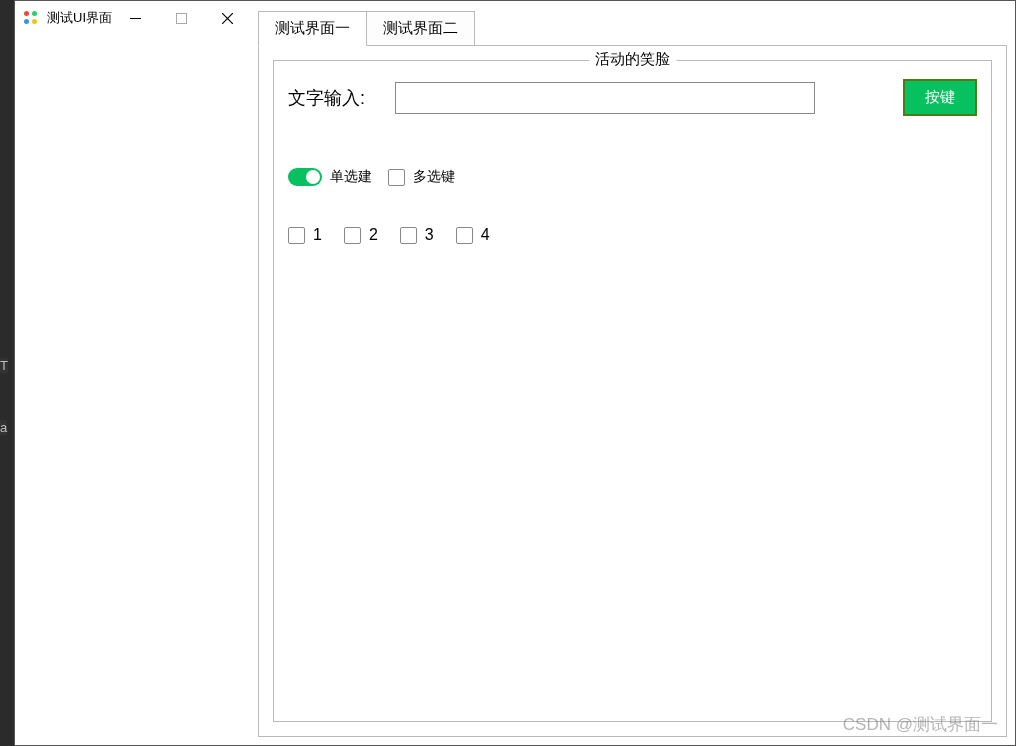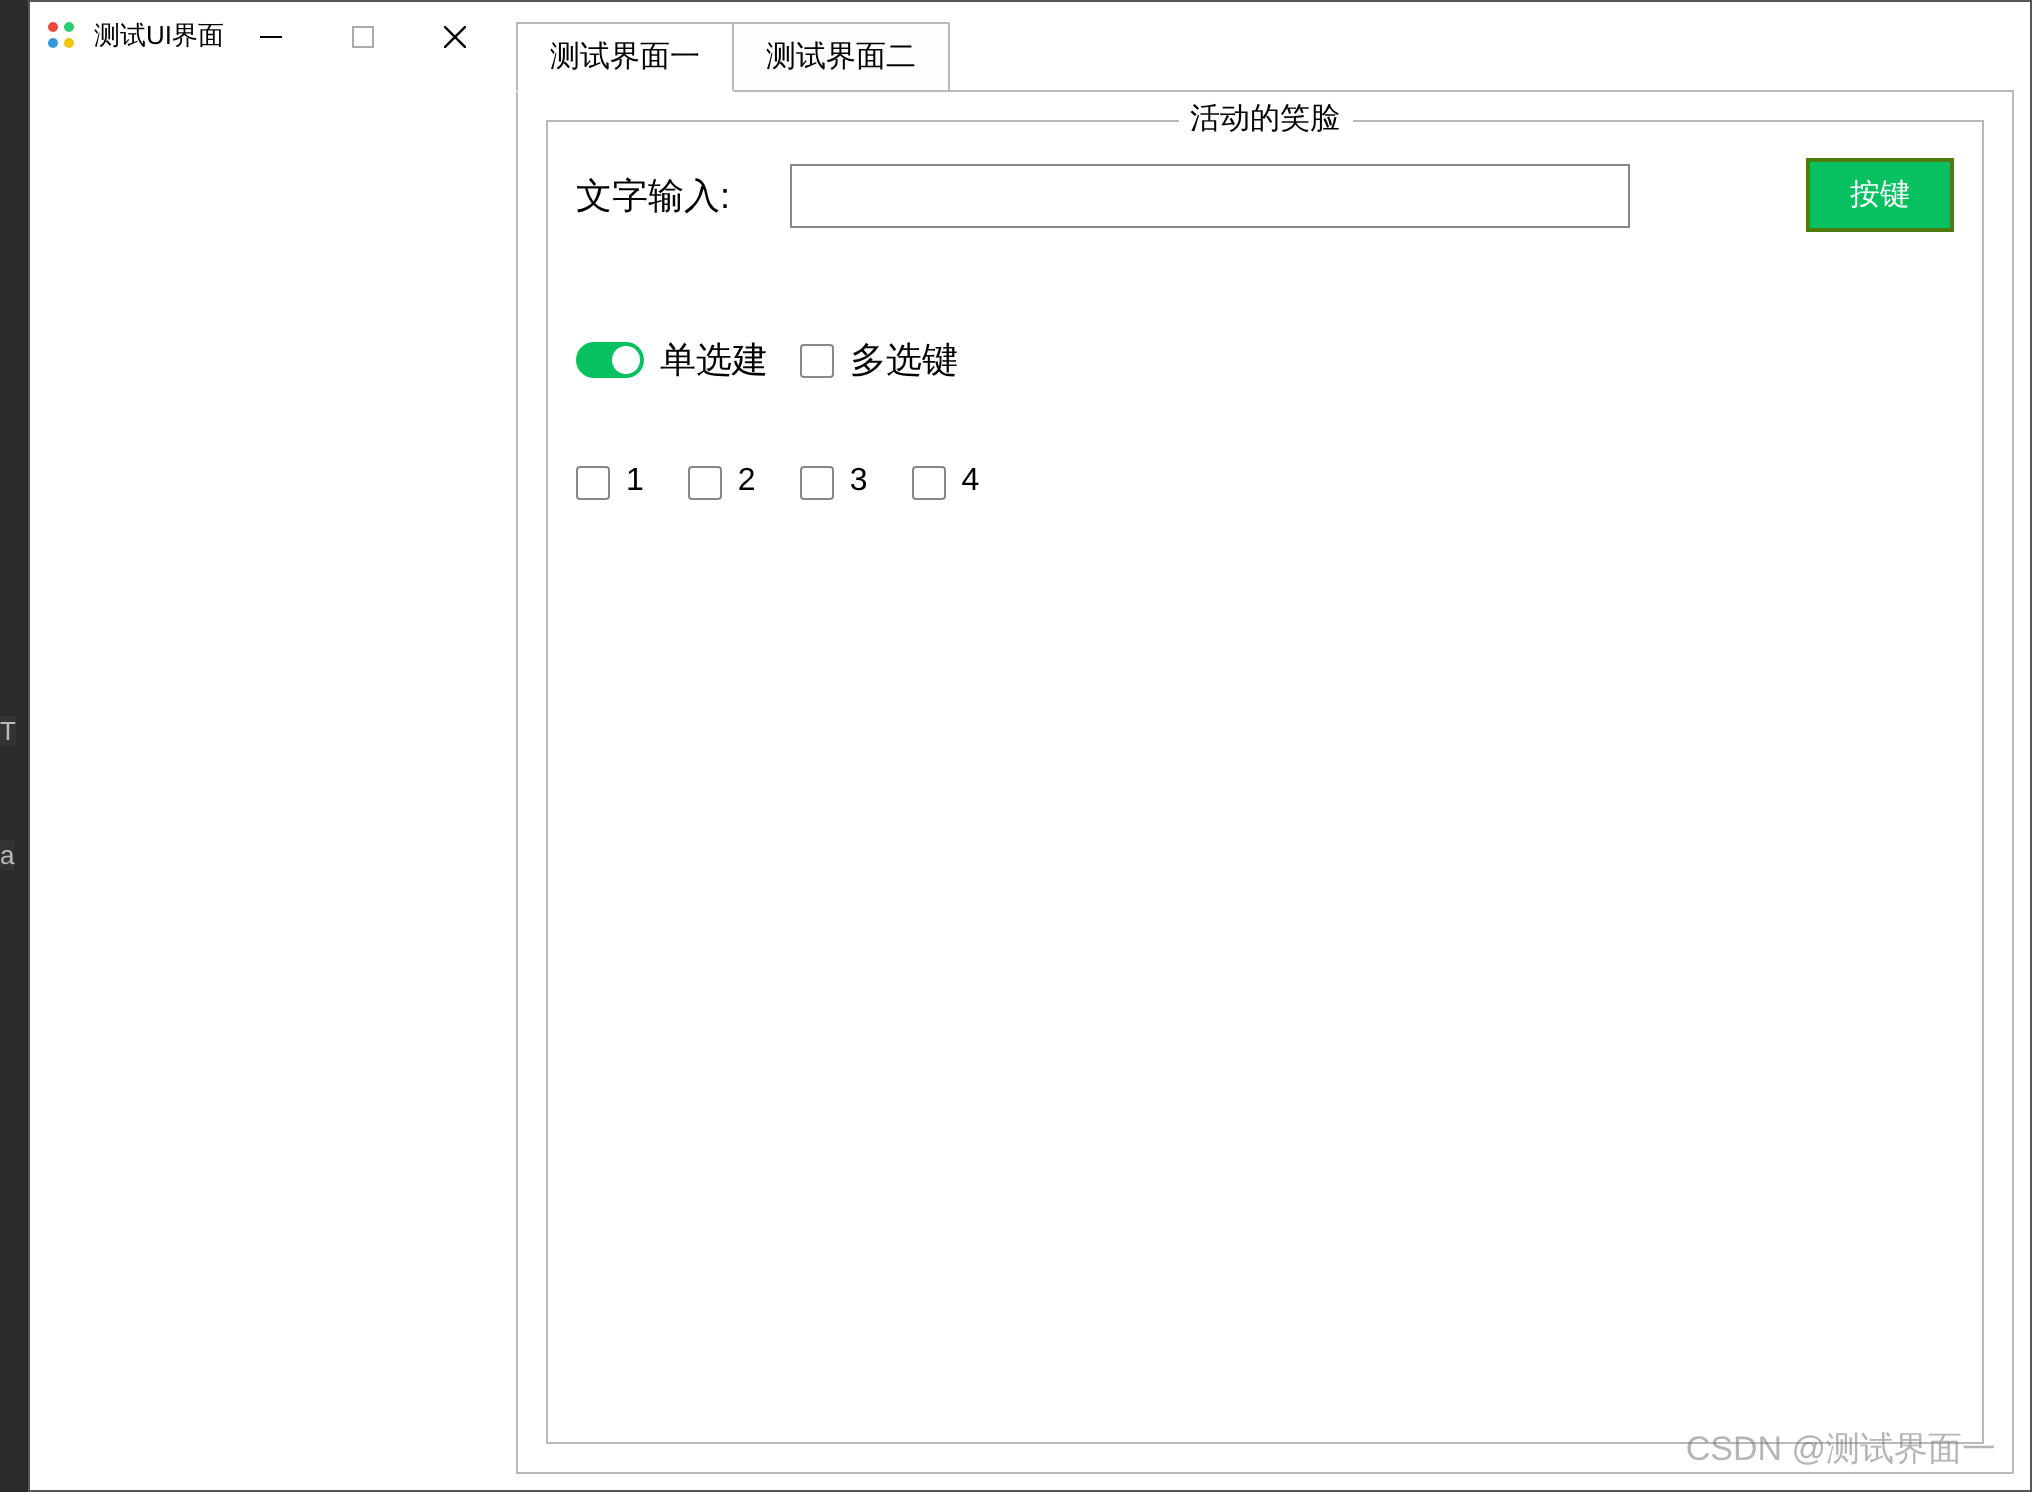--- a/index.html
+++ b/index.html
@@ -165,21 +165,21 @@
     .switch .knob {
       position: absolute;
       width: 14px;
       height: 14px;
       background: #fff;
       border-radius: 50%;
       top: 2px;
       right: 2px;
     }
     .ctrl-label {
-      font-size: 18px;
+      font-size: 14px;
       margin-right: 8px;
     }
     .checkbox {
       width: 17px;
       height: 17px;
       border: 1.5px solid #888;
       border-radius: 2px;
       background: #fff;
       cursor: pointer;
     }

